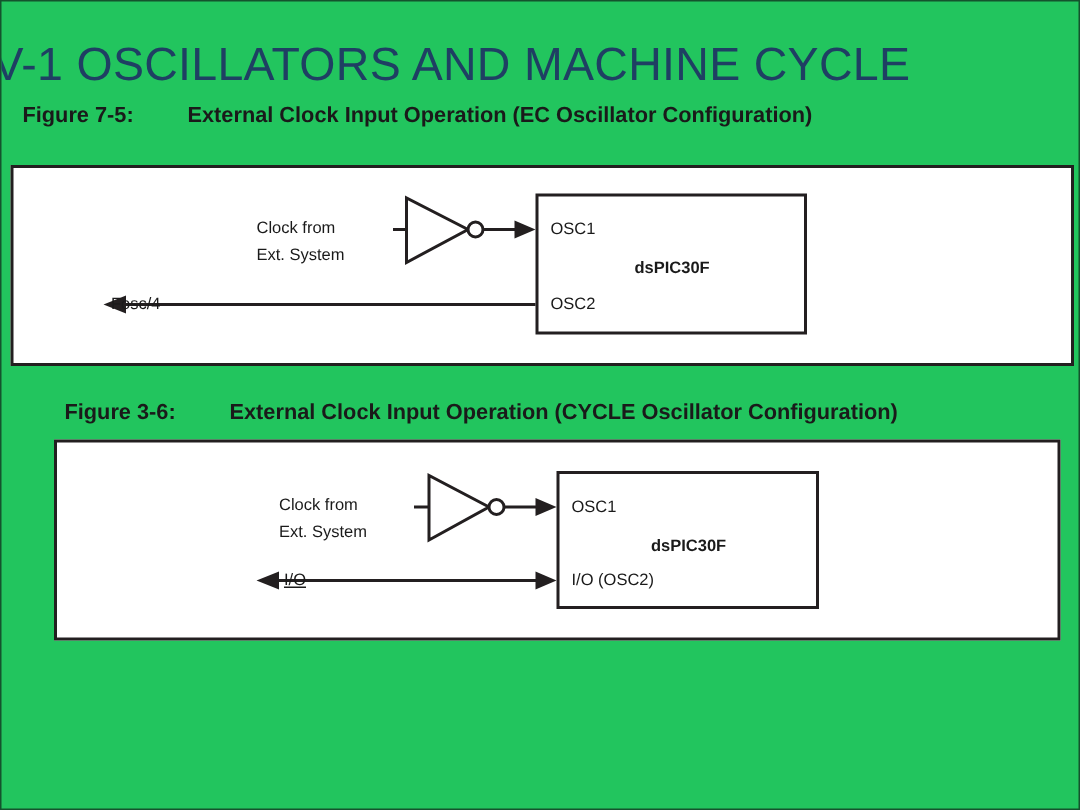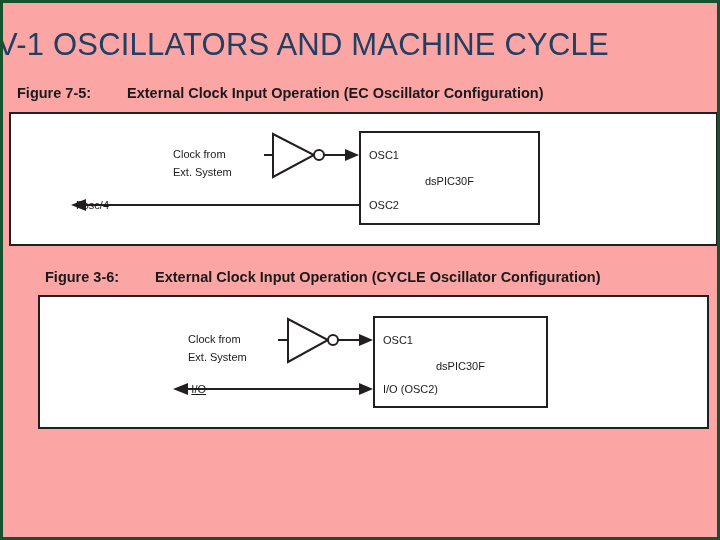--- a/index.html
+++ b/index.html
@@ -11,23 +11,23 @@
   body {
     width: 720px;
     height: 540px;
     font-family: "Liberation Sans", sans-serif;
     overflow: hidden;
   }
   .slide {
     position: relative;
     width: 720px;
     height: 540px;
-    background: #fca5a5;
+    background: #22c55e;
     box-sizing: border-box;
-    border: 3px solid #14532d;
+    border: 1px solid #14532d;
     overflow: hidden;
   }
 
   
   .slide-title {
     position: absolute;
     left: -6px;
     top: 20px;
     width: 726px;
     height: 44px;
@@ -59,21 +59,21 @@
     display: inline-block;
   }
   .fig-box {
     position: absolute;
     border: 2px solid #231f20;
     background: #ffffff;
     box-sizing: border-box;
   }
 
   
-  #figure-75 .fig-caption { left: 14px; top: 82px; }
+  #figure-75 .fig-caption { left: 14px; top: 68px; }
   #figure-75 .fig-caption .cap-label { width: 110px; }
   #figure-75 .fig-box {
     left: 6px; top: 109px; width: 709px; height: 134px;
   }
 
   
   #figure-76 .fig-caption { left: 42px; top: 266px; }
   #figure-76 .fig-caption .cap-label { width: 110px; }
   #figure-76 .fig-box {
     left: 35px; top: 292px; width: 671px; height: 134px;
@@ -88,21 +88,21 @@
     box-sizing: border-box;
   }
   .lbl {
     position: absolute;
     white-space: nowrap;
     color: #1a1a1a;
     font-size: 11px;
     font-family: "Liberation Sans", sans-serif;
     line-height: 16px;
   }
-  .lbl.bold { font-weight: normal; }
+  .lbl.bold { font-weight: bold; }
   .lbl.right { text-align: right; padding-left: 42px; }
   svg.wires {
     position: absolute;
     left: 0; top: 0;
     overflow: visible;
   }
 </style>
 </head>
 <body>
 

